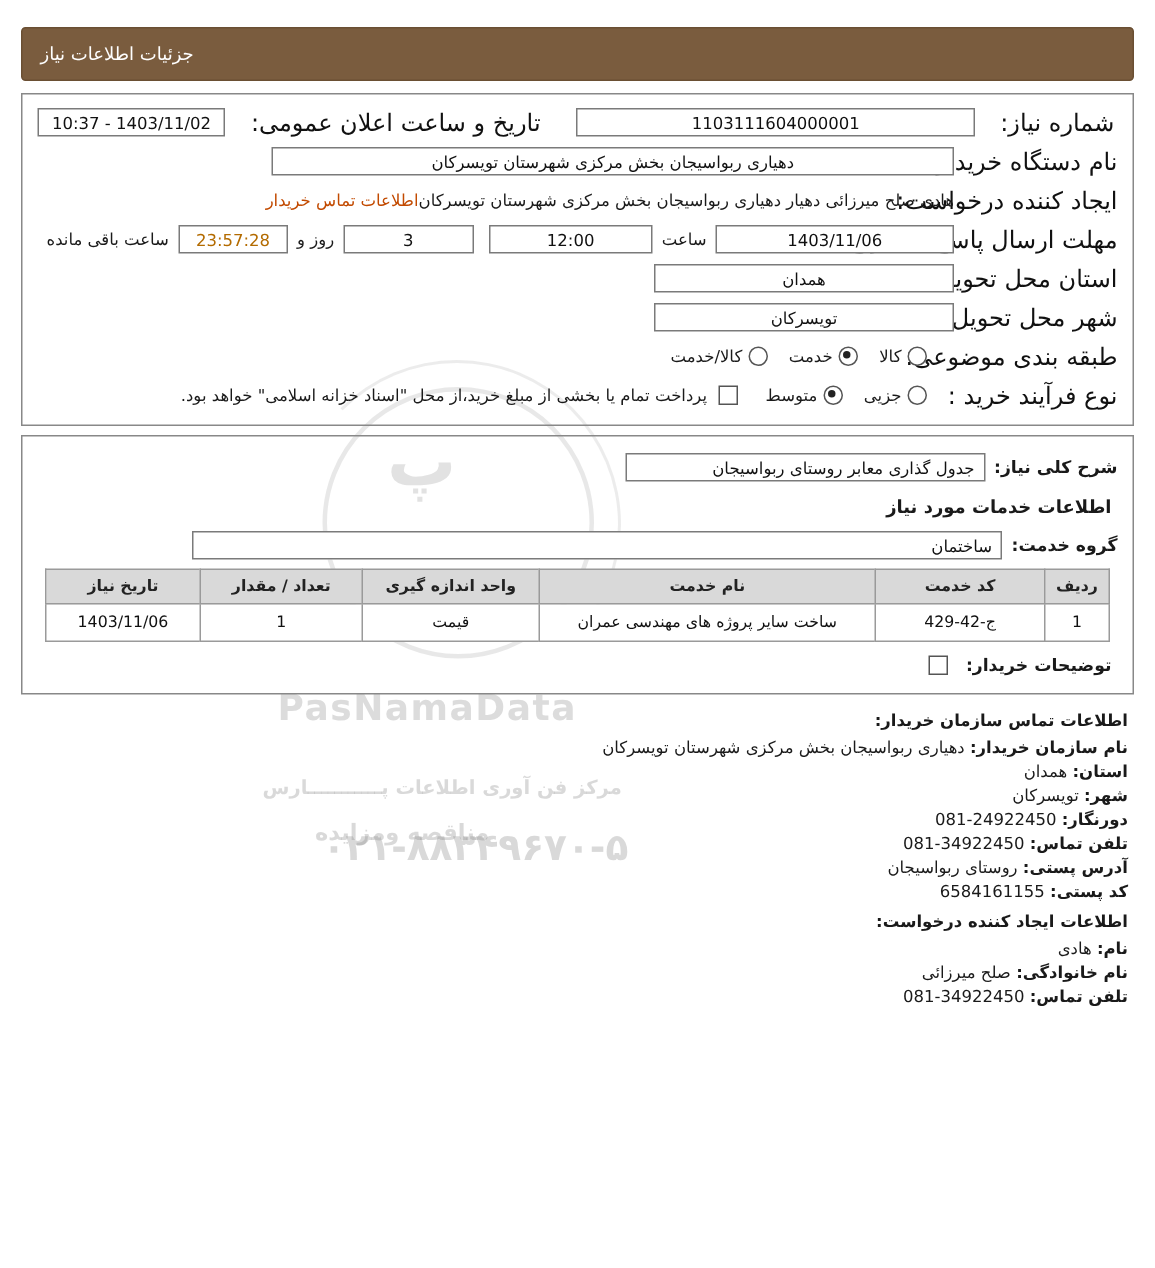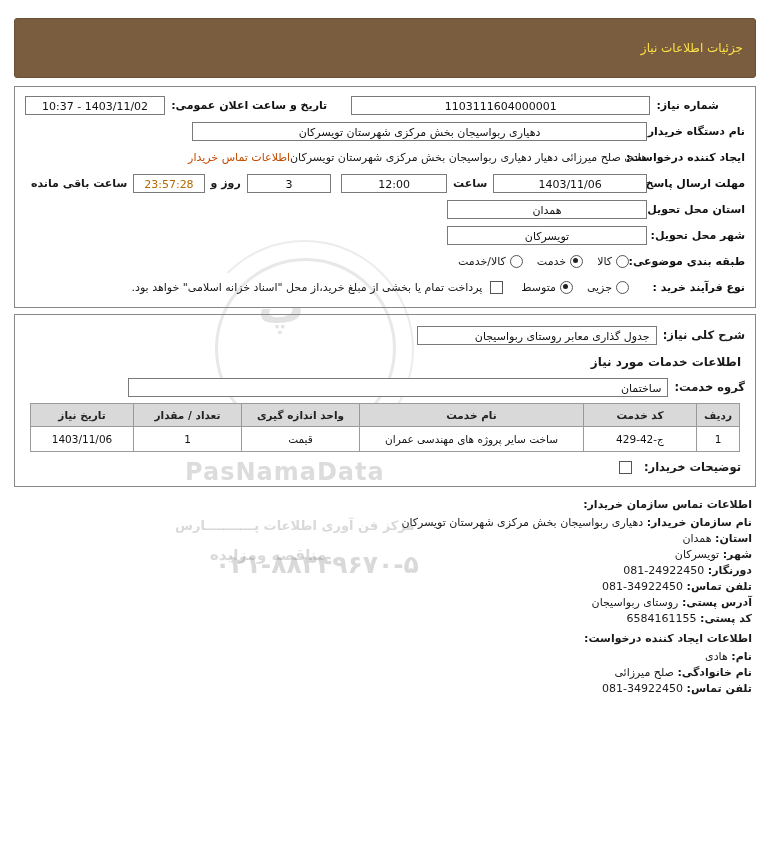--- a/index.html
+++ b/index.html
@@ -25,23 +25,23 @@
   }
   
   .titlebar {
     margin: 18px 14px 0 14px;
     height: 34px;
     background: #7a5c3e;
     border: 1px solid #6a4f33;
     border-radius: 3px;
     display: flex;
     align-items: center;
-    justify-content: flex-start;
-    padding: 12px 12px;
-    color: #fde047;
+    justify-content: flex-end;
+    padding: 0 12px;
+    color: #ffffff;
     font-size: 12px;
   }
   .watermark {
     position: absolute;
     left: 0; right: 0; top: 0; bottom: 0;
     pointer-events: none;
     z-index: 0;
   }
   .wm-text {
     position: absolute;
@@ -114,24 +114,24 @@
     box-sizing: border-box;
   }
   .row {
     display: flex;
     align-items: center;
     justify-content: flex-start;
     margin-bottom: 6px;
     min-height: 20px;
   }
   .lbl {
-    font-weight: bold;
-    font-size: 11px;
-    white-space: nowrap;
-    margin-left: 6px;
+    font-weight: normal;
+    font-size: 16px;
+    white-space: nowrap;
+    margin-left: 17px;
     color: #111;
   }
   .lbl-w1 { width: 92px; text-align: left; }
   .lbl-w2 { width: 110px; text-align: right; }
   .fld {
     border: 1px solid #7a7a7a;
     background: #ffffff;
     height: 19px;
     line-height: 19px;
     font-size: 11px;
@@ -147,21 +147,21 @@
   .fld-date-pub { width: 145px; }
   .fld-date1 { width: 175px; }
   .fld-time { width: 120px; }
   .fld-days { width: 95px; }
   .fld-remain { width: 80px; color: #b36b00; }
   .fld-prov { width: 200px; }
   .fld-city { width: 200px; }
   .fld-grp { width: 540px; text-align: right; }
   .fld-desc { width: 240px; text-align: right; }
   .muted-label {
-    font-weight: bold;
+    font-weight: normal;
     margin: 0 6px;
     white-space: nowrap;
   }
   .link {
     color: #c24a00;
     text-decoration: none;
     font-size: 11px;
     white-space: nowrap;
   }
   .creator-text {

